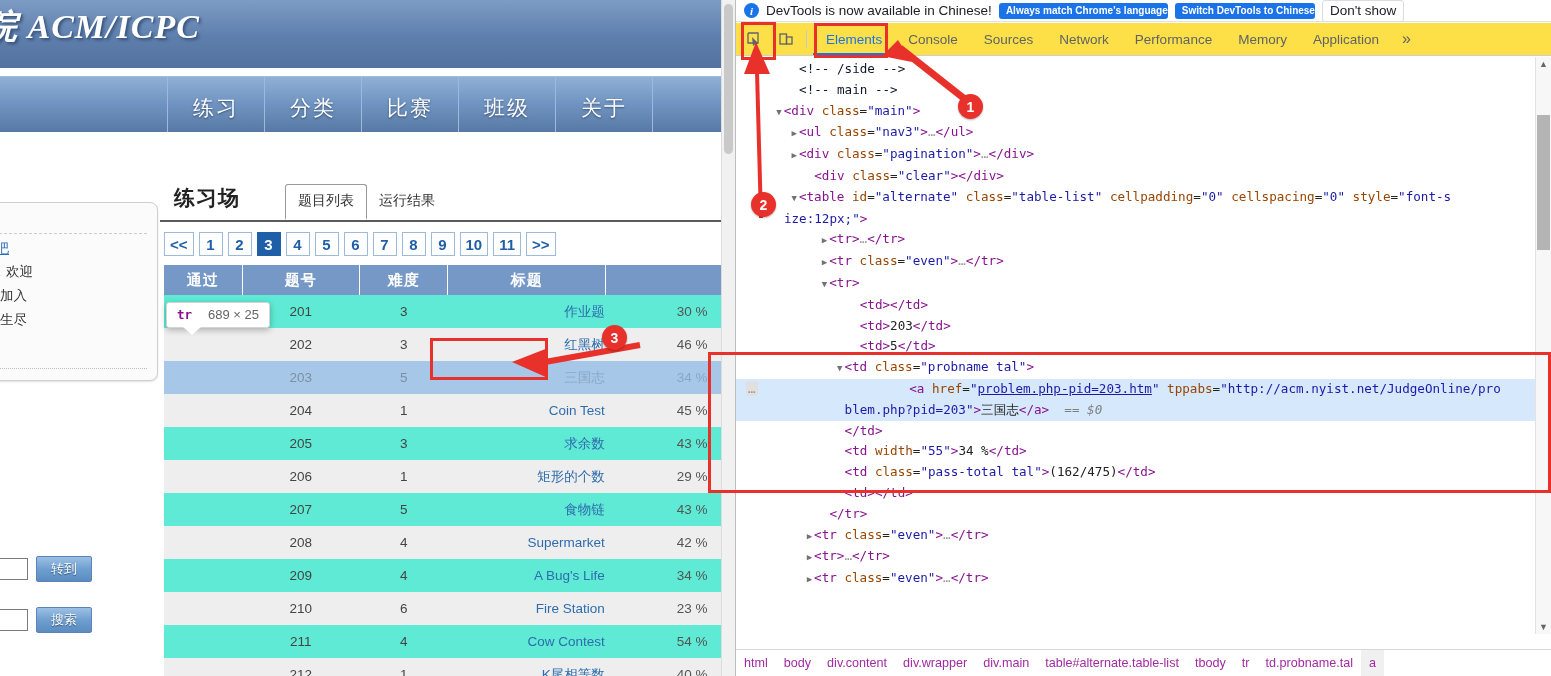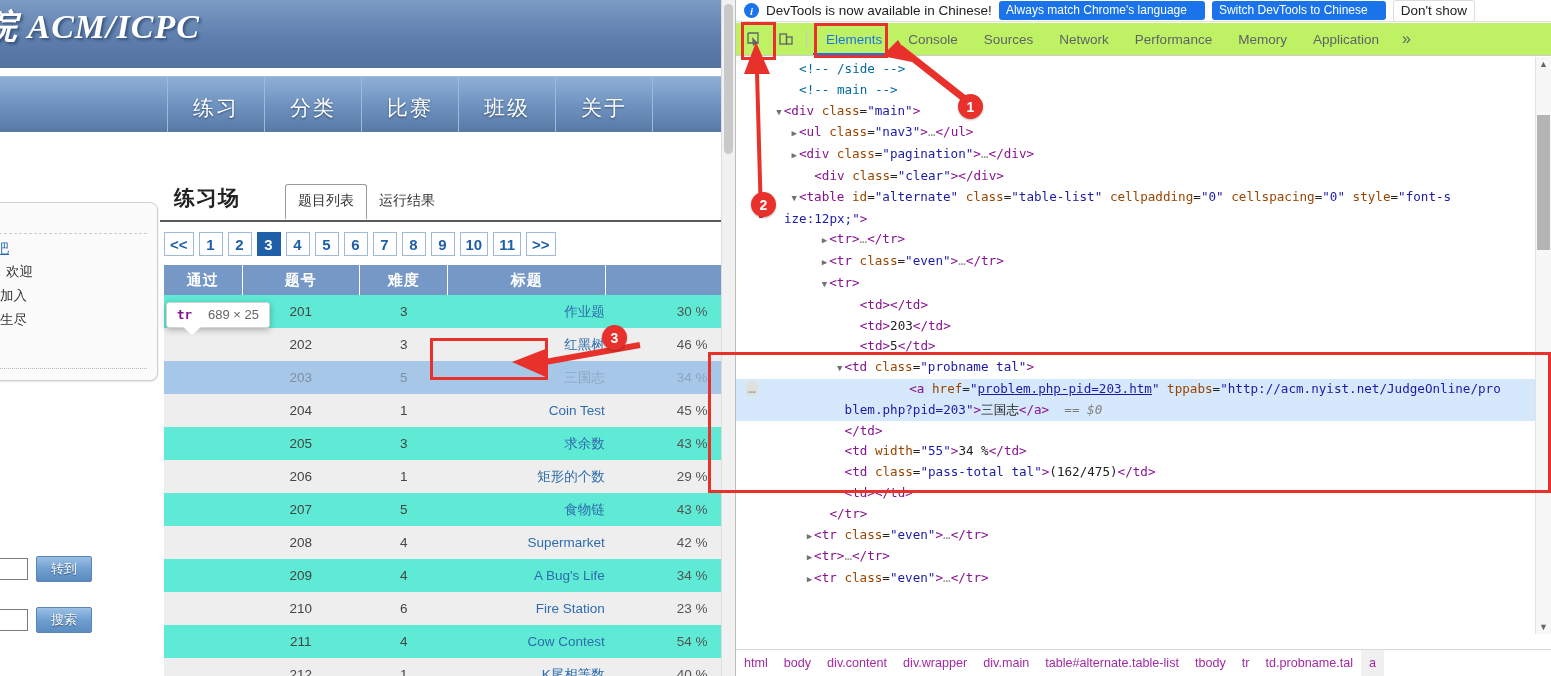--- a/index.html
+++ b/index.html
@@ -80,40 +80,40 @@
     border-left:9px solid transparent;border-right:9px solid transparent;border-top:8px solid #ffffff;}
   
   #devtools{position:absolute;left:735px;top:0;width:816px;height:676px;background:#ffffff;
     border-left:1px solid #bdbdbd;box-sizing:border-box;overflow:hidden;}
   .dt-banner{position:absolute;left:0;top:0;width:816px;height:22px;background:#ffffff;
     display:flex;align-items:center;gap:7px;padding-left:8px;box-sizing:border-box;
     border-bottom:1px solid #e0e0e0;font-size:13.5px;color:#202124;white-space:nowrap;}
   .info-ic{width:15px;height:15px;border-radius:50%;background:#1a73e8;color:#fff;font-size:11px;
     font-weight:bold;display:flex;align-items:center;justify-content:center;flex:0 0 auto;
     font-family:"Liberation Serif",serif;font-style:italic;}
-  .bl-btn{background:#1a73e8;color:#ffffff;font-size:12px;font-weight:normal;
-    padding:2px 18px 3px 7px;border-radius:3px;cursor:pointer;flex:0 0 auto;}
+  .bl-btn{background:#1a73e8;color:#ffffff;font-size:10px;font-weight:bold;
+    padding:2px 0 3px 7px;border-radius:3px;cursor:pointer;flex:0 0 auto;}
   .wh-btn{background:#ffffff;color:#202124;font-size:13.5px;padding:2px 7px 3px 7px;
     border:1px solid #dadce0;border-radius:3px;cursor:pointer;flex:0 0 auto;}
-  .dt-toolbar{position:absolute;left:0;top:23px;width:816px;height:33px;background:#bef264;
+  .dt-toolbar{position:absolute;left:0;top:23px;width:816px;height:33px;background:#fde047;
     border-bottom:1px solid #cdcdcd;box-sizing:border-box;display:flex;align-items:center;}
   .tb-ic{width:28px;height:26px;margin-left:4px;display:flex;align-items:center;justify-content:center;cursor:pointer;}
   .tb-sep{width:1px;height:18px;background:#c9c9c9;margin:0 6px;}
   .dt-tabs{display:flex;align-items:center;height:33px;}
   .dt-tab{height:32px;display:flex;align-items:center;padding:0 13px;font-size:13.5px;color:#5f6368;cursor:pointer;}
   .dt-tab.sel{color:#1a73e8;box-shadow:inset 0 -2px 0 #1a73e8;}
   .dt-more{padding:0 10px;font-size:16px;color:#5f6368;cursor:pointer;}
   
   .dom{position:absolute;left:0;top:57px;width:800px;height:577px;overflow:hidden;
     font-family:"DejaVu Sans Mono","Liberation Mono",monospace;font-size:12.6px;line-height:20.8px;
     color:#222;padding-top:2px;box-sizing:border-box;}
   .dom .ln{white-space:pre;padding-left:10px;position:relative;}
   .dom .ln.hi{background:#d6e8fb;}
   .tw{color:#727272;font-size:9px;margin-right:2px;}
-  .cmt{color:#0369a1;}
+  .cmt{color:#0f172a;}
   .tg{color:#881391;}
   .at{color:#994500;}
   .av{color:#1a1aa6;}
   .lnk{color:#1a1aa6;text-decoration:underline;}
   .txt{color:#222;}
   .ref{color:#808080;font-style:italic;}
   .ell{color:#999;}
   .dots{color:#999;background:#e0e0e0;border-radius:2px;padding:0 2px;}
   .dt-scroll{position:absolute;right:0;top:57px;width:15px;height:577px;background:#f7f7f7;border-left:1px solid #e2e2e2;}
   .dt-scroll .arw{height:14px;display:flex;align-items:center;justify-content:center;color:#666;font-size:9px;}

